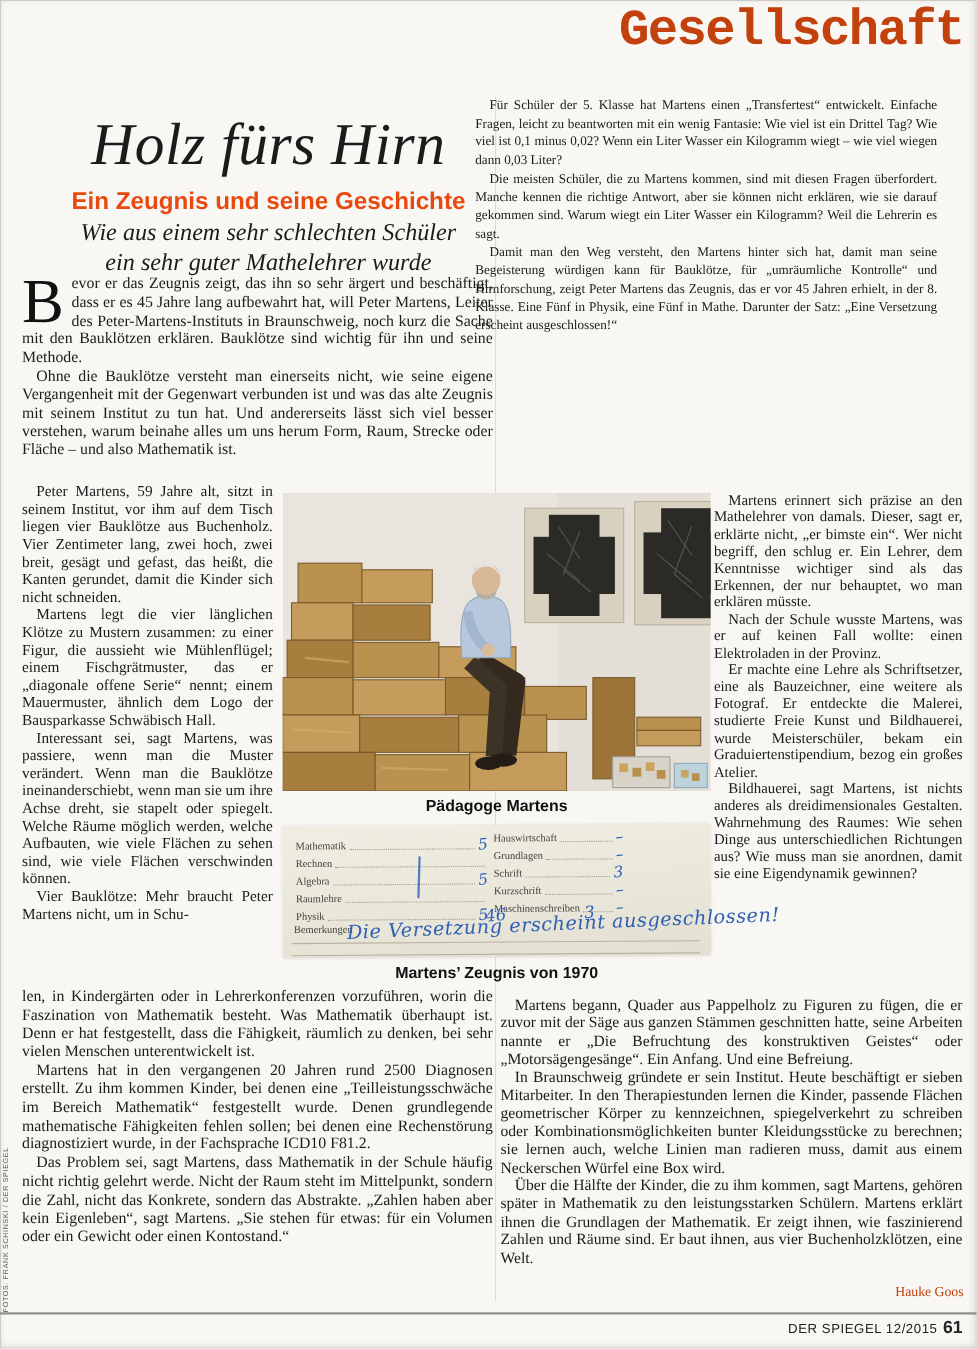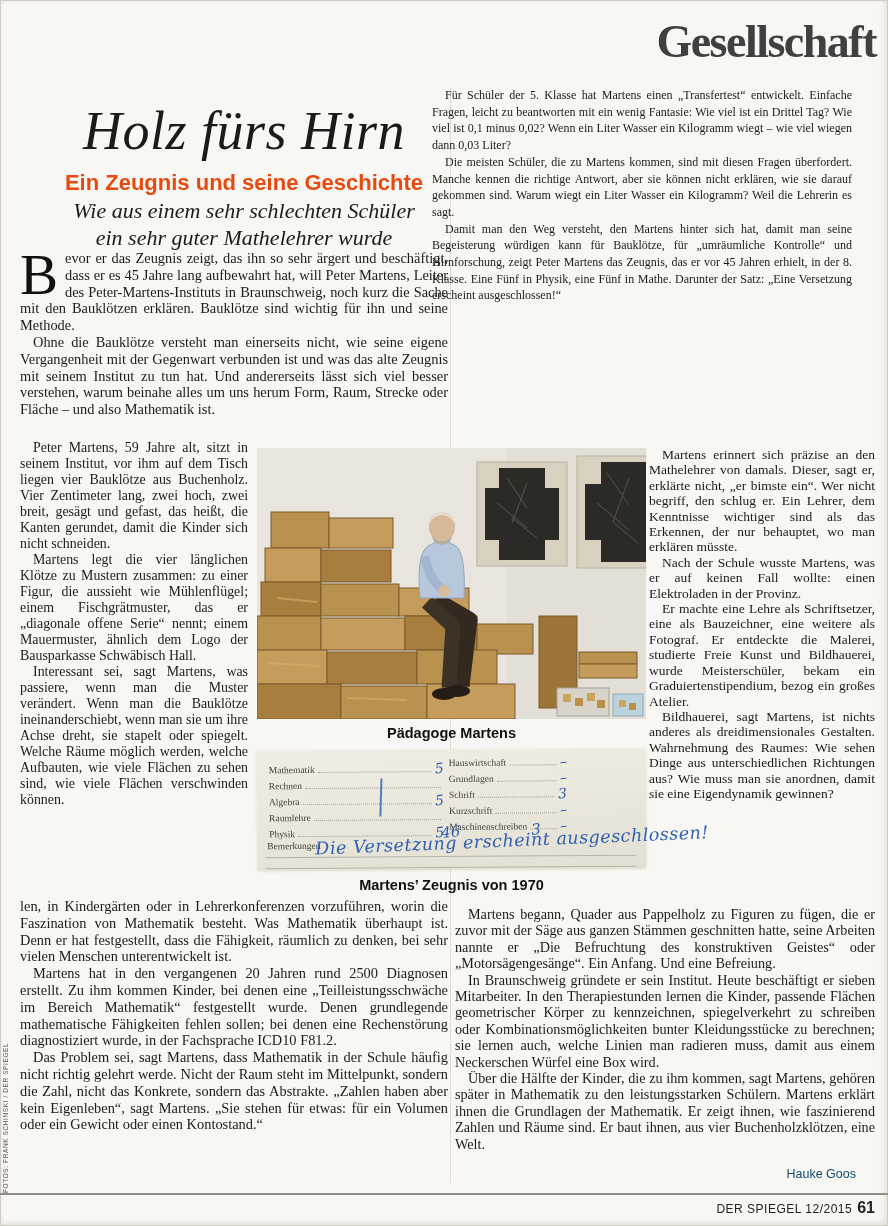--- a/index.html
+++ b/index.html
@@ -6,23 +6,23 @@
   .page {
     position:relative; width:888px; height:1226px; margin:0 auto;
     background:#f8f7f3; overflow:hidden;
     font-family:"Liberation Serif", serif; color:#1b1b1b;
   }
   .page-frame {
     position:absolute; inset:0; border:1px solid #cfccc4; pointer-events:none;
     box-shadow: inset -3px 0 6px rgba(0,0,0,.06), inset 0 -3px 6px rgba(0,0,0,.05);
   }
   .section-title {
-    position:absolute; top:15px; right:12px;
-    font-family:Liberation Serif, serif; font-weight:bold;
-    font-size:46px; letter-spacing:-1.5px; color:#404040;
+    position:absolute; top:2px; right:12px;
+    font-family:Liberation Mono, monospace; font-weight:bold;
+    font-size:46px; letter-spacing:-1.5px; color:#c2410c;
   }
   .headline { position:absolute; left:45px; top:106px; width:398px; text-align:center; }
   .headline h1 { margin:0; font-weight:400; font-size:54px; line-height:50px; letter-spacing:0.5px;font-style:italic; }
   .kicker {
     margin-top:14px; font-family:"Liberation Sans", sans-serif; font-weight:bold;
     font-size:22px; color:#e8490f;
   }
   .sub { font-style:italic; font-size:22px; line-height:25px; margin-top:2px; }
 
   .block { position:absolute; text-align:justify; hyphens:auto; -webkit-hyphens:auto; }
@@ -33,22 +33,22 @@
   .left-col   { left:20px;  top:440px; width:228px; font-size:13.9px; line-height:16px; }
   .left-wide  { left:20px;  top:898px; width:428px; font-size:14.4px; line-height:16.8px; }
   .right-top  { left:432px; top:87px;  width:420px; font-size:12px; line-height:16.7px; }
   .right-col  { left:649px; top:447px; width:226px; font-size:13.5px; line-height:15.4px; }
   .right-bot  { left:455px; top:906px; width:420px; font-size:14.2px; line-height:16.4px; }
 
   .dropcap {
     float:left; font-size:57px; line-height:45px; padding:2px 7px 0 0; color:#111;
   }
   .author {
-    position:absolute; top:1167px; right:32px;
-    font-family:Liberation Sans, sans-serif; font-size:12.5px; color:#0c4a6e;
+    position:absolute; top:1167px; right:12px;
+    font-family:Liberation Serif, serif; font-size:12.5px; color:#c2410c;
   }
 
   .col-rule { position:absolute; left:450px; top:88px; width:1px; height:1095px; background:#dedbd3; }
 
   figure { margin:0; }
   .photo { position:absolute; left:257px; top:448px; width:389px; height:271px; }
   .caption {
     position:absolute; width:389px; left:257px; text-align:center;
     font-family:"Liberation Sans", sans-serif; font-weight:bold; font-size:14.5px; color:#111;
   }
@@ -114,20 +114,21 @@
 
   <div class="block intro">
     <p><span class="dropcap">B</span><span>evor er das Zeugnis zeigt, das ihn so sehr ärgert und beschäftigt, dass er es 45 Jahre lang aufbewahrt hat, will Peter Martens, Leiter des Peter-Martens-Instituts in Braunschweig, noch kurz die Sache mit den Bauklötzen erklären. Bauklötze sind wichtig für ihn und seine Methode.</span></p>
     <p class="ind">Ohne die Bauklötze versteht man einerseits nicht, wie seine eigene Vergangenheit mit der Gegenwart verbunden ist und was das alte Zeugnis mit seinem Institut zu tun hat. Und andererseits lässt sich viel besser verstehen, warum beinahe alles um uns herum Form, Raum, Strecke oder Fläche – und also Mathematik ist.</p>
   </div>
 
   <div class="block left-col">
     <p class="ind">Peter Martens, 59 Jahre alt, sitzt in seinem Institut, vor ihm auf dem Tisch liegen vier Bauklötze aus Buchenholz. Vier Zentimeter lang, zwei hoch, zwei breit, gesägt und gefast, das heißt, die Kanten gerundet, damit die Kinder sich nicht schneiden.</p>
     <p class="ind">Martens legt die vier länglichen Klötze zu Mustern zusammen: zu einer Figur, die aussieht wie Mühlenflügel; einem Fischgrätmuster, das er „diagonale offene Serie“ nennt; einem Mauermuster, ähnlich dem Logo der Bausparkasse Schwäbisch Hall.</p>
     <p class="ind">Interessant sei, sagt Martens, was passiere, wenn man die Muster verändert. Wenn man die Bauklötze ineinanderschiebt, wenn man sie um ihre Achse dreht, sie stapelt oder spiegelt. Welche Räume möglich werden, welche Aufbauten, wie viele Flächen zu sehen sind, wie viele Flächen verschwinden können.</p>
+    <p class="ind">Vier Bauklötze: Mehr braucht Peter Martens nicht, um in Schu-</p>
   </div>
 
   <div class="block left-wide">
     <p>len, in Kindergärten oder in Lehrerkonferenzen vorzuführen, worin die Faszination von Mathematik besteht. Was Mathematik überhaupt ist. Denn er hat festgestellt, dass die Fähigkeit, räumlich zu denken, bei sehr vielen Menschen unterentwickelt ist.</p>
     <p class="ind">Martens hat in den vergangenen 20 Jahren rund 2500 Diagnosen erstellt. Zu ihm kommen Kinder, bei denen eine „Teilleistungsschwäche im Bereich Mathematik“ festgestellt wurde. Denen grundlegende mathematische Fähigkeiten fehlen sollen; bei denen eine Rechenstörung diagnostiziert wurde, in der Fachsprache ICD10 F81.2.</p>
     <p class="ind">Das Problem sei, sagt Martens, dass Mathematik in der Schule häufig nicht richtig gelehrt werde. Nicht der Raum steht im Mittelpunkt, sondern die Zahl, nicht das Konkrete, sondern das Abstrakte. „Zahlen haben aber kein Eigenleben“, sagt Martens. „Sie stehen für etwas: für ein Volumen oder ein Gewicht oder einen Kontostand.“</p>
   </div>
 
   <div class="block right-top">
     <p class="ind">Für Schüler der 5. Klasse hat Martens einen „Transfertest“ entwickelt. Einfache Fragen, leicht zu beantworten mit ein wenig Fantasie: Wie viel ist ein Drittel Tag? Wie viel ist 0,1 minus 0,02? Wenn ein Liter Wasser ein Kilogramm wiegt – wie viel wiegen dann 0,03 Liter?</p>

